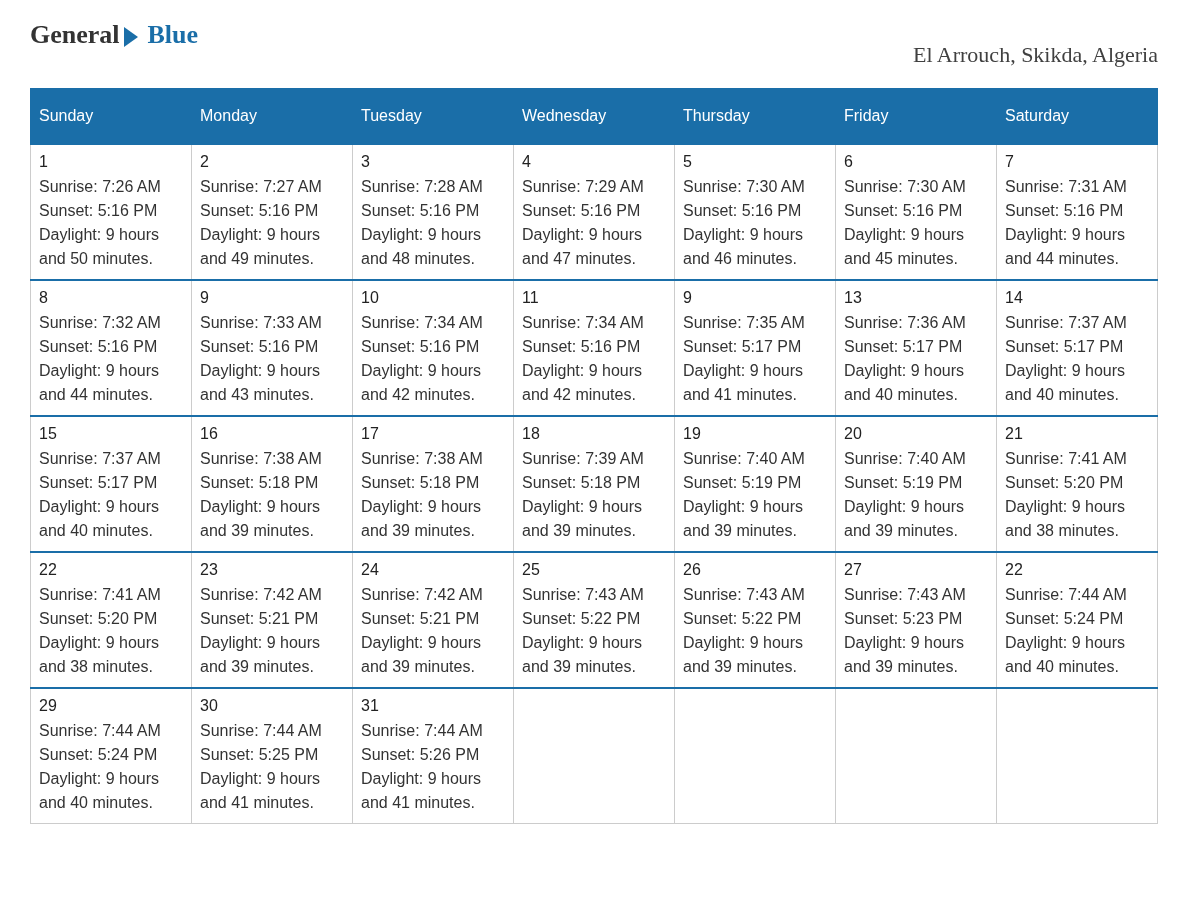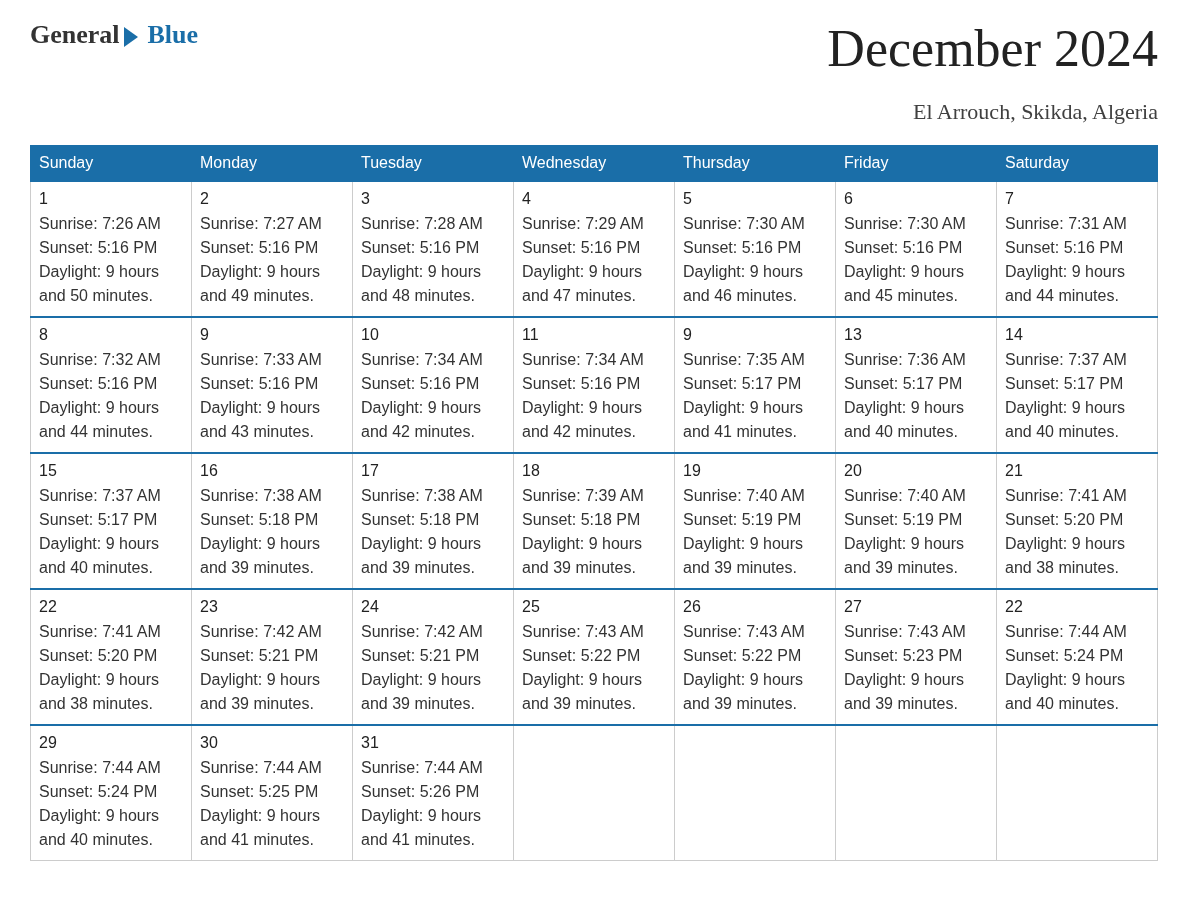--- a/index.html
+++ b/index.html
@@ -55,21 +55,21 @@
       color: #404040;
       margin-top: 22px;
     }
     .calendar {
       width: 100%;
       border-collapse: collapse;
     }
     .calendar th {
       background-color: #1a6ea8;
       color: #fff;
-      padding: 8px 8px;
+      padding: 18px 8px;
       font-size: 16px;
       font-weight: normal;
       text-align: left;
       border: 1px solid #1a6ea8;
     }
     .calendar td {
       vertical-align: top;
       padding: 8px;
       border: 1px solid #ccc;
       width: calc(100% / 7);
@@ -97,21 +97,20 @@
 </head>
 <body>
 
 <div class="header">
   <div class="logo">
     <span class="logo-text-general">General</span>
     <div class="logo-arrow"></div>
     <span class="logo-blue">Blue</span>
   </div>
   <div class="title-area">
-    <div class="month-title">December 2024</div>
     <div class="location">El Arrouch, Skikda, Algeria</div>
   </div>
 </div>
 
 <table class="calendar">
   <thead>
     <tr>
     <th>Sunday</th>
         <th>Monday</th>
         <th>Tuesday</th>

